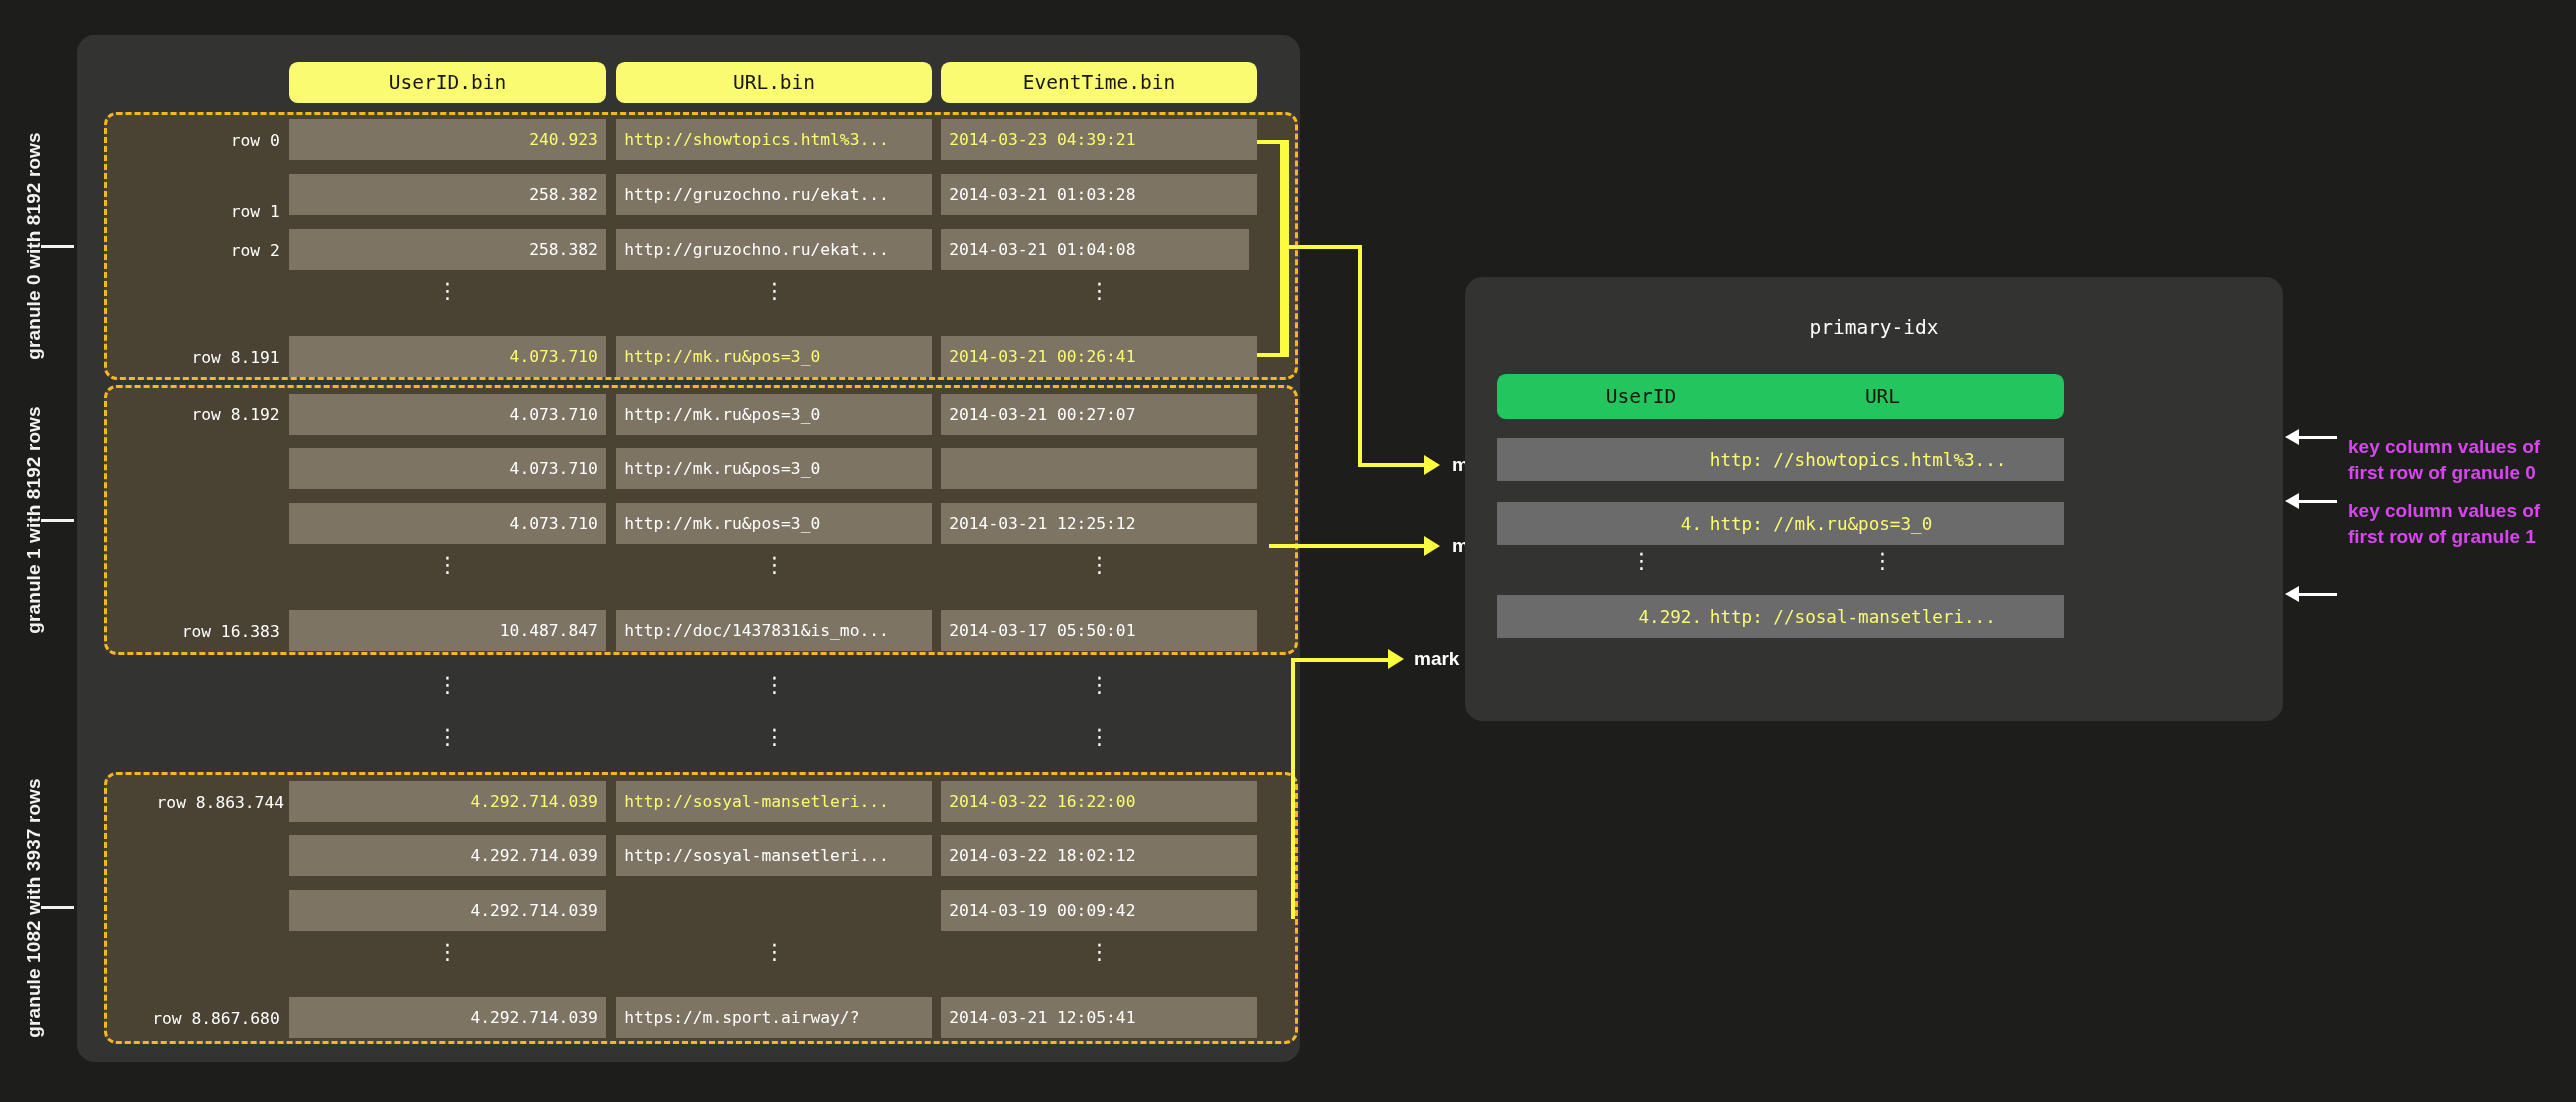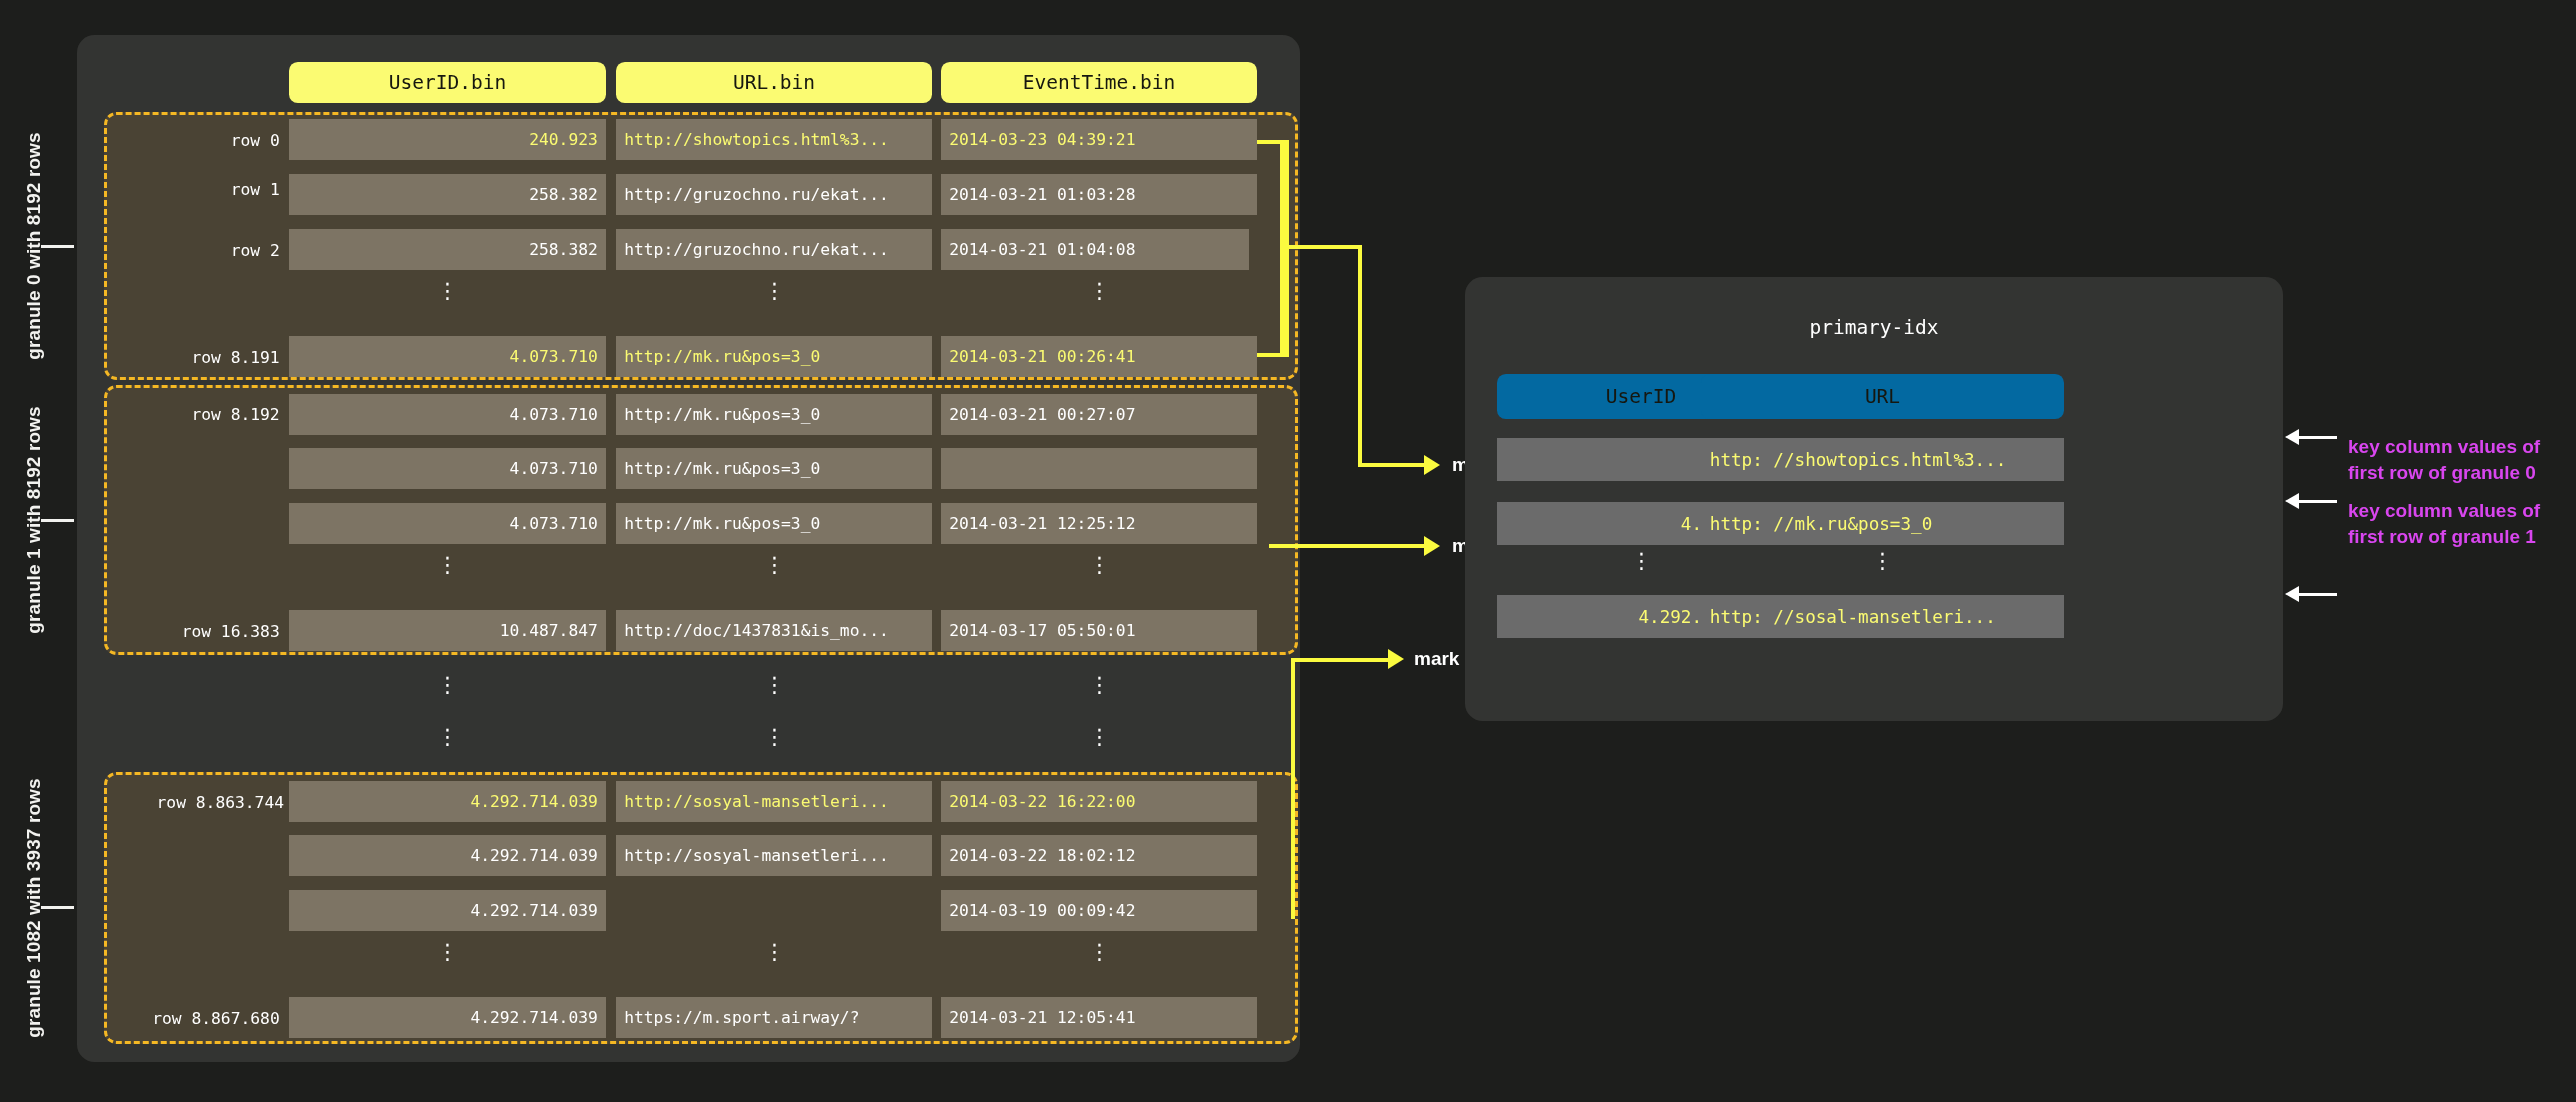--- a/index.html
+++ b/index.html
@@ -121,21 +121,21 @@
     position: absolute;
     left: 0; top: 39px; width: 100%;
     text-align: center;
     color: #ffffff;
     font-family: "DejaVu Sans Mono", monospace;
     font-size: 19.5px;
   }
   .idxhead {
     position: absolute;
     height: 45px;
-    background: #0369a1;
+    background: #22c55e;
     color: #16170f;
     border-radius: 8.8px;
     font-family: "DejaVu Sans Mono", monospace;
     font-size: 19.5px;
     display: flex; align-items: center; justify-content: center;
   }
   .idxcell {
     position: absolute;
     height: 43px;
     background: #6b6b6b;
@@ -174,21 +174,21 @@
     <div class="colhead" style="left:289px;top:62px;width:317px;">UserID.bin</div>
     <div class="colhead" style="left:616px;top:62px;width:316px;">URL.bin</div>
     <div class="colhead" style="left:941px;top:62px;width:316px;">EventTime.bin</div>
     <div class="granule" style="left:104px;top:112px;width:1194px;height:268px;"></div>
     <div class="glabel" style="left: 34px; top: 246px; transform: rotate(-90deg) translate(-50%, -50%);">granule 0 with 8192 rows</div>
     <div class="gtick" style="left:41px;top:245px;width:33px;"></div>
     <div class="rowlabel" style="left:15.7px;top:131px;width:264px;">row 0</div>
     <div class="cell num hl" style="left:289px;top:119px;width:317px;">240.923</div>
     <div class="cell hl" style="left:616px;top:119px;width:316px;">http://showtopics.html%3...</div>
     <div class="cell hl" style="left:941px;top:119px;width:316px;">2014-03-23 04:39:21</div>
-    <div class="rowlabel" style="left:15.7px;top:180px;width:264px;">row 1</div>
+    <div class="rowlabel" style="left:15.7px;top:202px;width:264px;">row 1</div>
     <div class="cell num" style="left:289px;top:174px;width:317px;">258.382</div>
     <div class="cell" style="left:616px;top:174px;width:316px;">http://gruzochno.ru/ekat...</div>
     <div class="cell" style="left:941px;top:174px;width:316px;">2014-03-21 01:03:28</div>
     <div class="rowlabel" style="left:15.7px;top:241px;width:264px;">row 2</div>
     <div class="cell num" style="left:289px;top:229px;width:317px;">258.382</div>
     <div class="cell" style="left:616px;top:229px;width:316px;">http://gruzochno.ru/ekat...</div>
     <div class="cell" style="left:941px;top:229px;width:308px;">2014-03-21 01:04:08</div>
     <div class="vdots" style="left:435px;top:286px;">⋮</div>
     <div class="vdots" style="left:762px;top:286px;">⋮</div>
     <div class="vdots" style="left:1087px;top:286px;">⋮</div>

